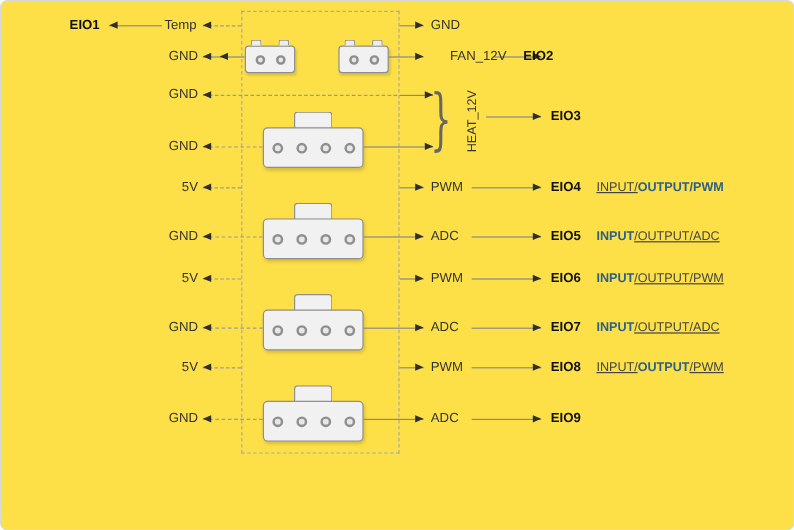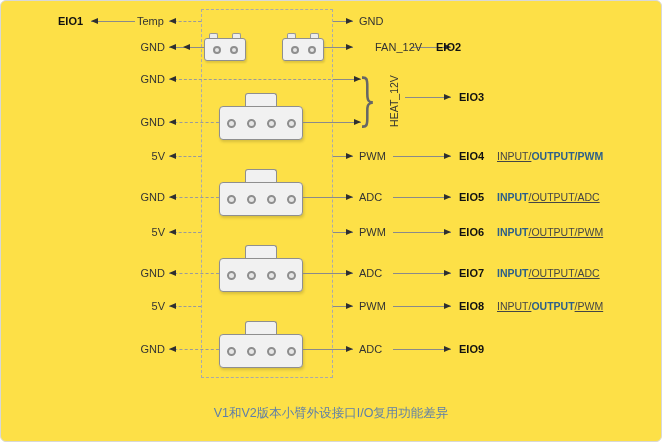--- a/index.html
+++ b/index.html
@@ -168,15 +168,14 @@
   <div class="lbl b" style="left:458px;top:264px;">EIO7</div>
   <div class="lbl b" style="left:458px;top:297px;">EIO8</div>
   <div class="lbl b" style="left:458px;top:340px;">EIO9</div>
 
   <div class="fn" style="left:496px;top:147px;"><span class="pre">INPUT/</span><span class="hl">OUTPUT/PWM</span><span class="post"></span></div>
   <div class="fn" style="left:496px;top:188px;"><span class="pre"></span><span class="hl">INPUT</span><span class="post">/OUTPUT/ADC</span></div>
   <div class="fn" style="left:496px;top:223px;"><span class="pre"></span><span class="hl">INPUT</span><span class="post">/OUTPUT/PWM</span></div>
   <div class="fn" style="left:496px;top:264px;"><span class="pre"></span><span class="hl">INPUT</span><span class="post">/OUTPUT/ADC</span></div>
   <div class="fn" style="left:496px;top:297px;"><span class="pre">INPUT/</span><span class="hl">OUTPUT</span><span class="post">/PWM</span></div>
 
-  <div class="caption" style="top:404px;">V1和V2版本小臂外设接口I/O复用功能差异</div>
 
 </div>
 
 </body></html>

